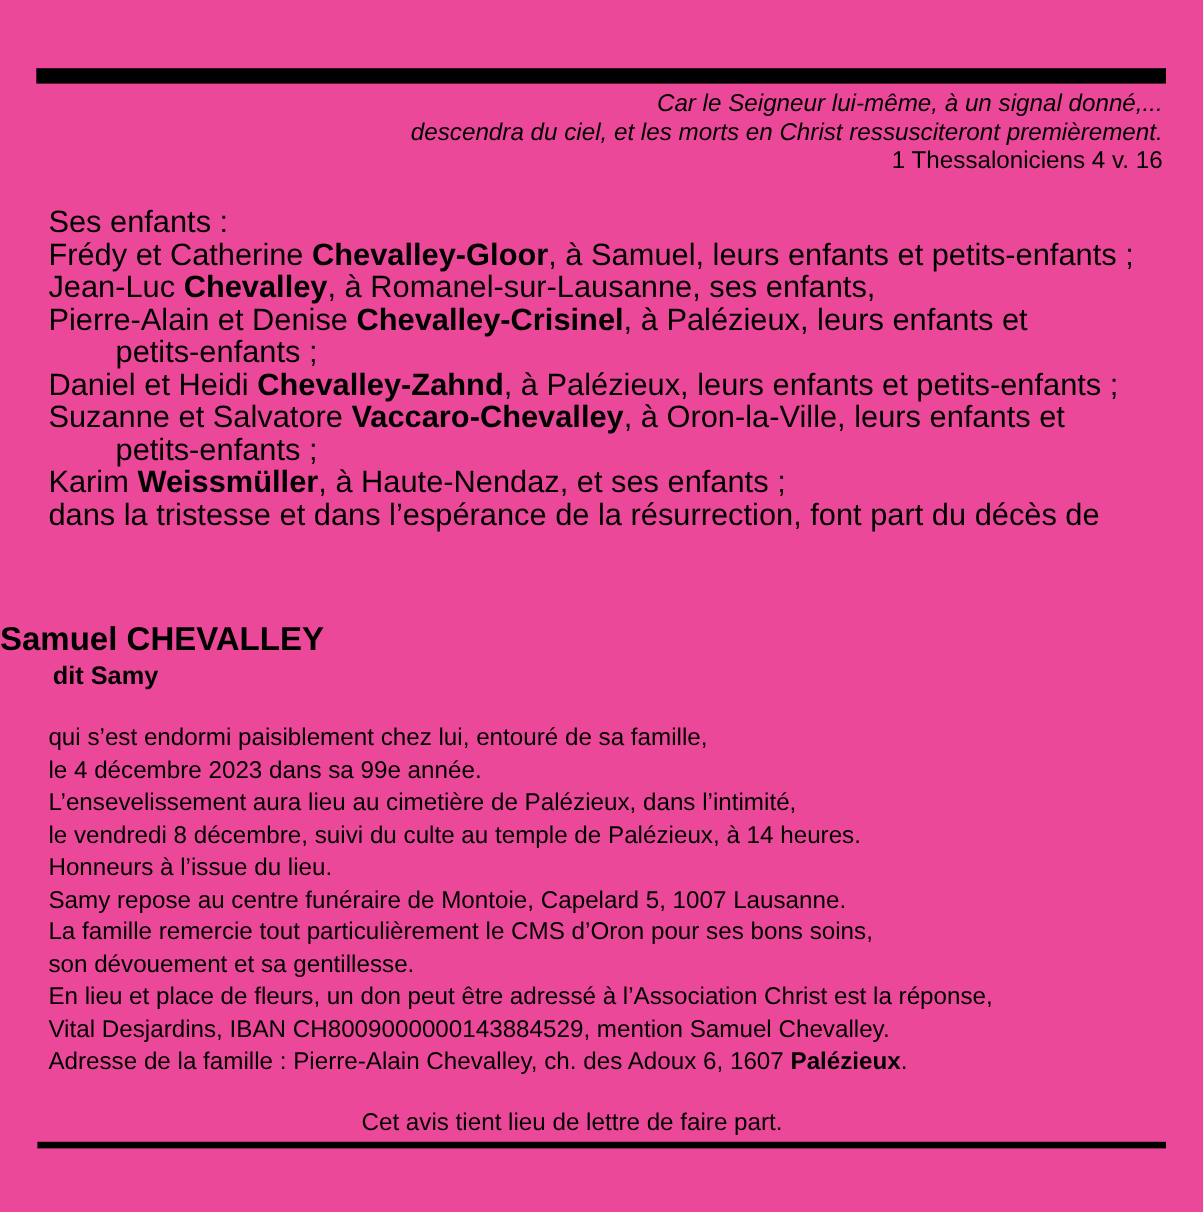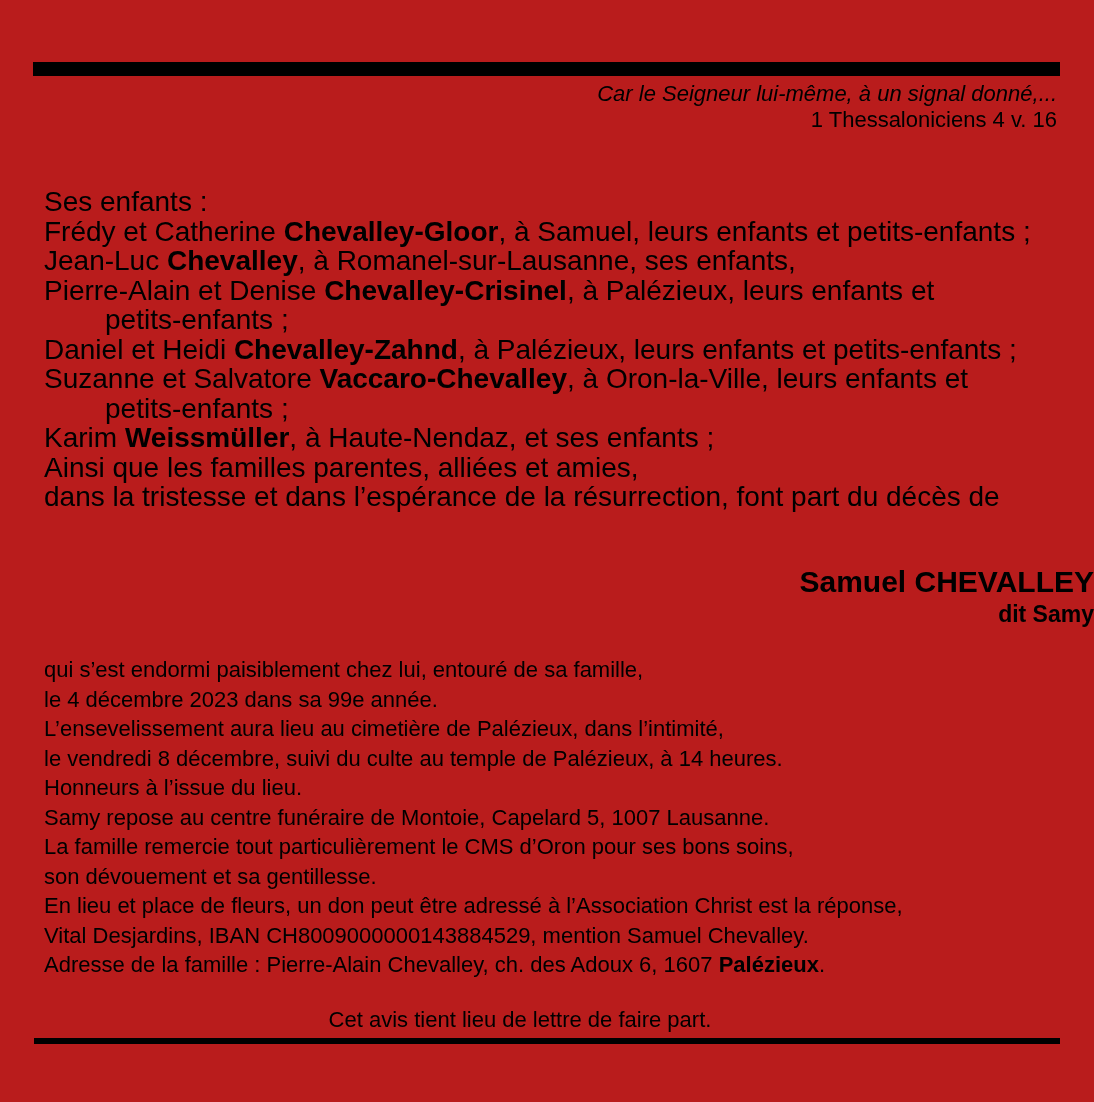--- a/index.html
+++ b/index.html
@@ -4,21 +4,21 @@
 <style>
   html, body {
     margin: 0;
     padding: 0;
     background: #ffffff;
   }
   .doc {
     position: relative;
     width: 1094px;
     height: 1102px;
-    background: #b91c1c;
+    background: #ec4899;
     color: #000000;
     font-family: "Liberation Sans", "DejaVu Sans", sans-serif;
     overflow: hidden;
   }
   .rule {
     position: absolute;
     background: #000000;
   }
   .rule-top {
     left: 33px;
@@ -67,65 +67,66 @@
     padding-left: 61px;
   }
   .seg-bold {
     font-weight: bold;
   }
   .name-block {
     position: absolute;
     left: 0;
     top: 565px;
     width: 1094px;
-    text-align: right;
+    text-align: left;
   }
   .deceased-name {
     font-size: 30px;
     font-weight: bold;
     line-height: 34px;
   }
   .deceased-alias {
     font-size: 23px;
     font-weight: bold;
     line-height: 30px;
+    margin-left: 48px;
   }
   .closing {
     position: absolute;
     left: 0;
     top: 1005px;
     width: 1040px;
     text-align: center;
     font-size: 22px;
     line-height: 29.5px;
   }
 </style>
 </head>
 <body>
 
 <div class="doc">
 
   <div class="rule rule-top"></div>
 
   <div class="epigraph">
       <div class="line italic"><span class="seg">Car le Seigneur lui-même, à un signal donné,...</span></div>
+      <div class="line italic"><span class="seg">descendra du ciel, et les morts en Christ ressusciteront premièrement.</span></div>
       <div class="line"><span class="seg">1 Thessaloniciens 4 v. 16</span></div>
     </div>
 
   <div class="family">
       <div class="line"><span class="seg">Ses enfants :</span></div>
       <div class="line"><span class="seg">Frédy et Catherine </span><span class="seg-bold">Chevalley-Gloor</span><span class="seg">, à Samuel, leurs enfants et petits-enfants ;</span></div>
       <div class="line"><span class="seg">Jean-Luc </span><span class="seg-bold">Chevalley</span><span class="seg">, à Romanel-sur-Lausanne, ses enfants,</span></div>
       <div class="line"><span class="seg">Pierre-Alain et Denise </span><span class="seg-bold">Chevalley-Crisinel</span><span class="seg">, à Palézieux, leurs enfants et</span></div>
       <div class="line indent"><span class="seg">petits-enfants ;</span></div>
       <div class="line"><span class="seg">Daniel et Heidi </span><span class="seg-bold">Chevalley-Zahnd</span><span class="seg">, à Palézieux, leurs enfants et petits-enfants ;</span></div>
       <div class="line"><span class="seg">Suzanne et Salvatore </span><span class="seg-bold">Vaccaro-Chevalley</span><span class="seg">, à Oron-la-Ville, leurs enfants et</span></div>
       <div class="line indent"><span class="seg">petits-enfants ;</span></div>
       <div class="line"><span class="seg">Karim </span><span class="seg-bold">Weissmüller</span><span class="seg">, à Haute-Nendaz, et ses enfants ;</span></div>
-      <div class="line"><span class="seg">Ainsi que les familles parentes, alliées et amies,</span></div>
       <div class="line"><span class="seg">dans la tristesse et dans l’espérance de la résurrection, font part du décès de</span></div>
     </div>
 
   <div class="name-block">
     <div class="deceased-name">Samuel CHEVALLEY</div>
     <div class="deceased-alias">dit Samy</div>
   </div>
 
   <div class="announcement">
       <div class="line"><span class="seg">qui s’est endormi paisiblement chez lui, entouré de sa famille,</span></div>

